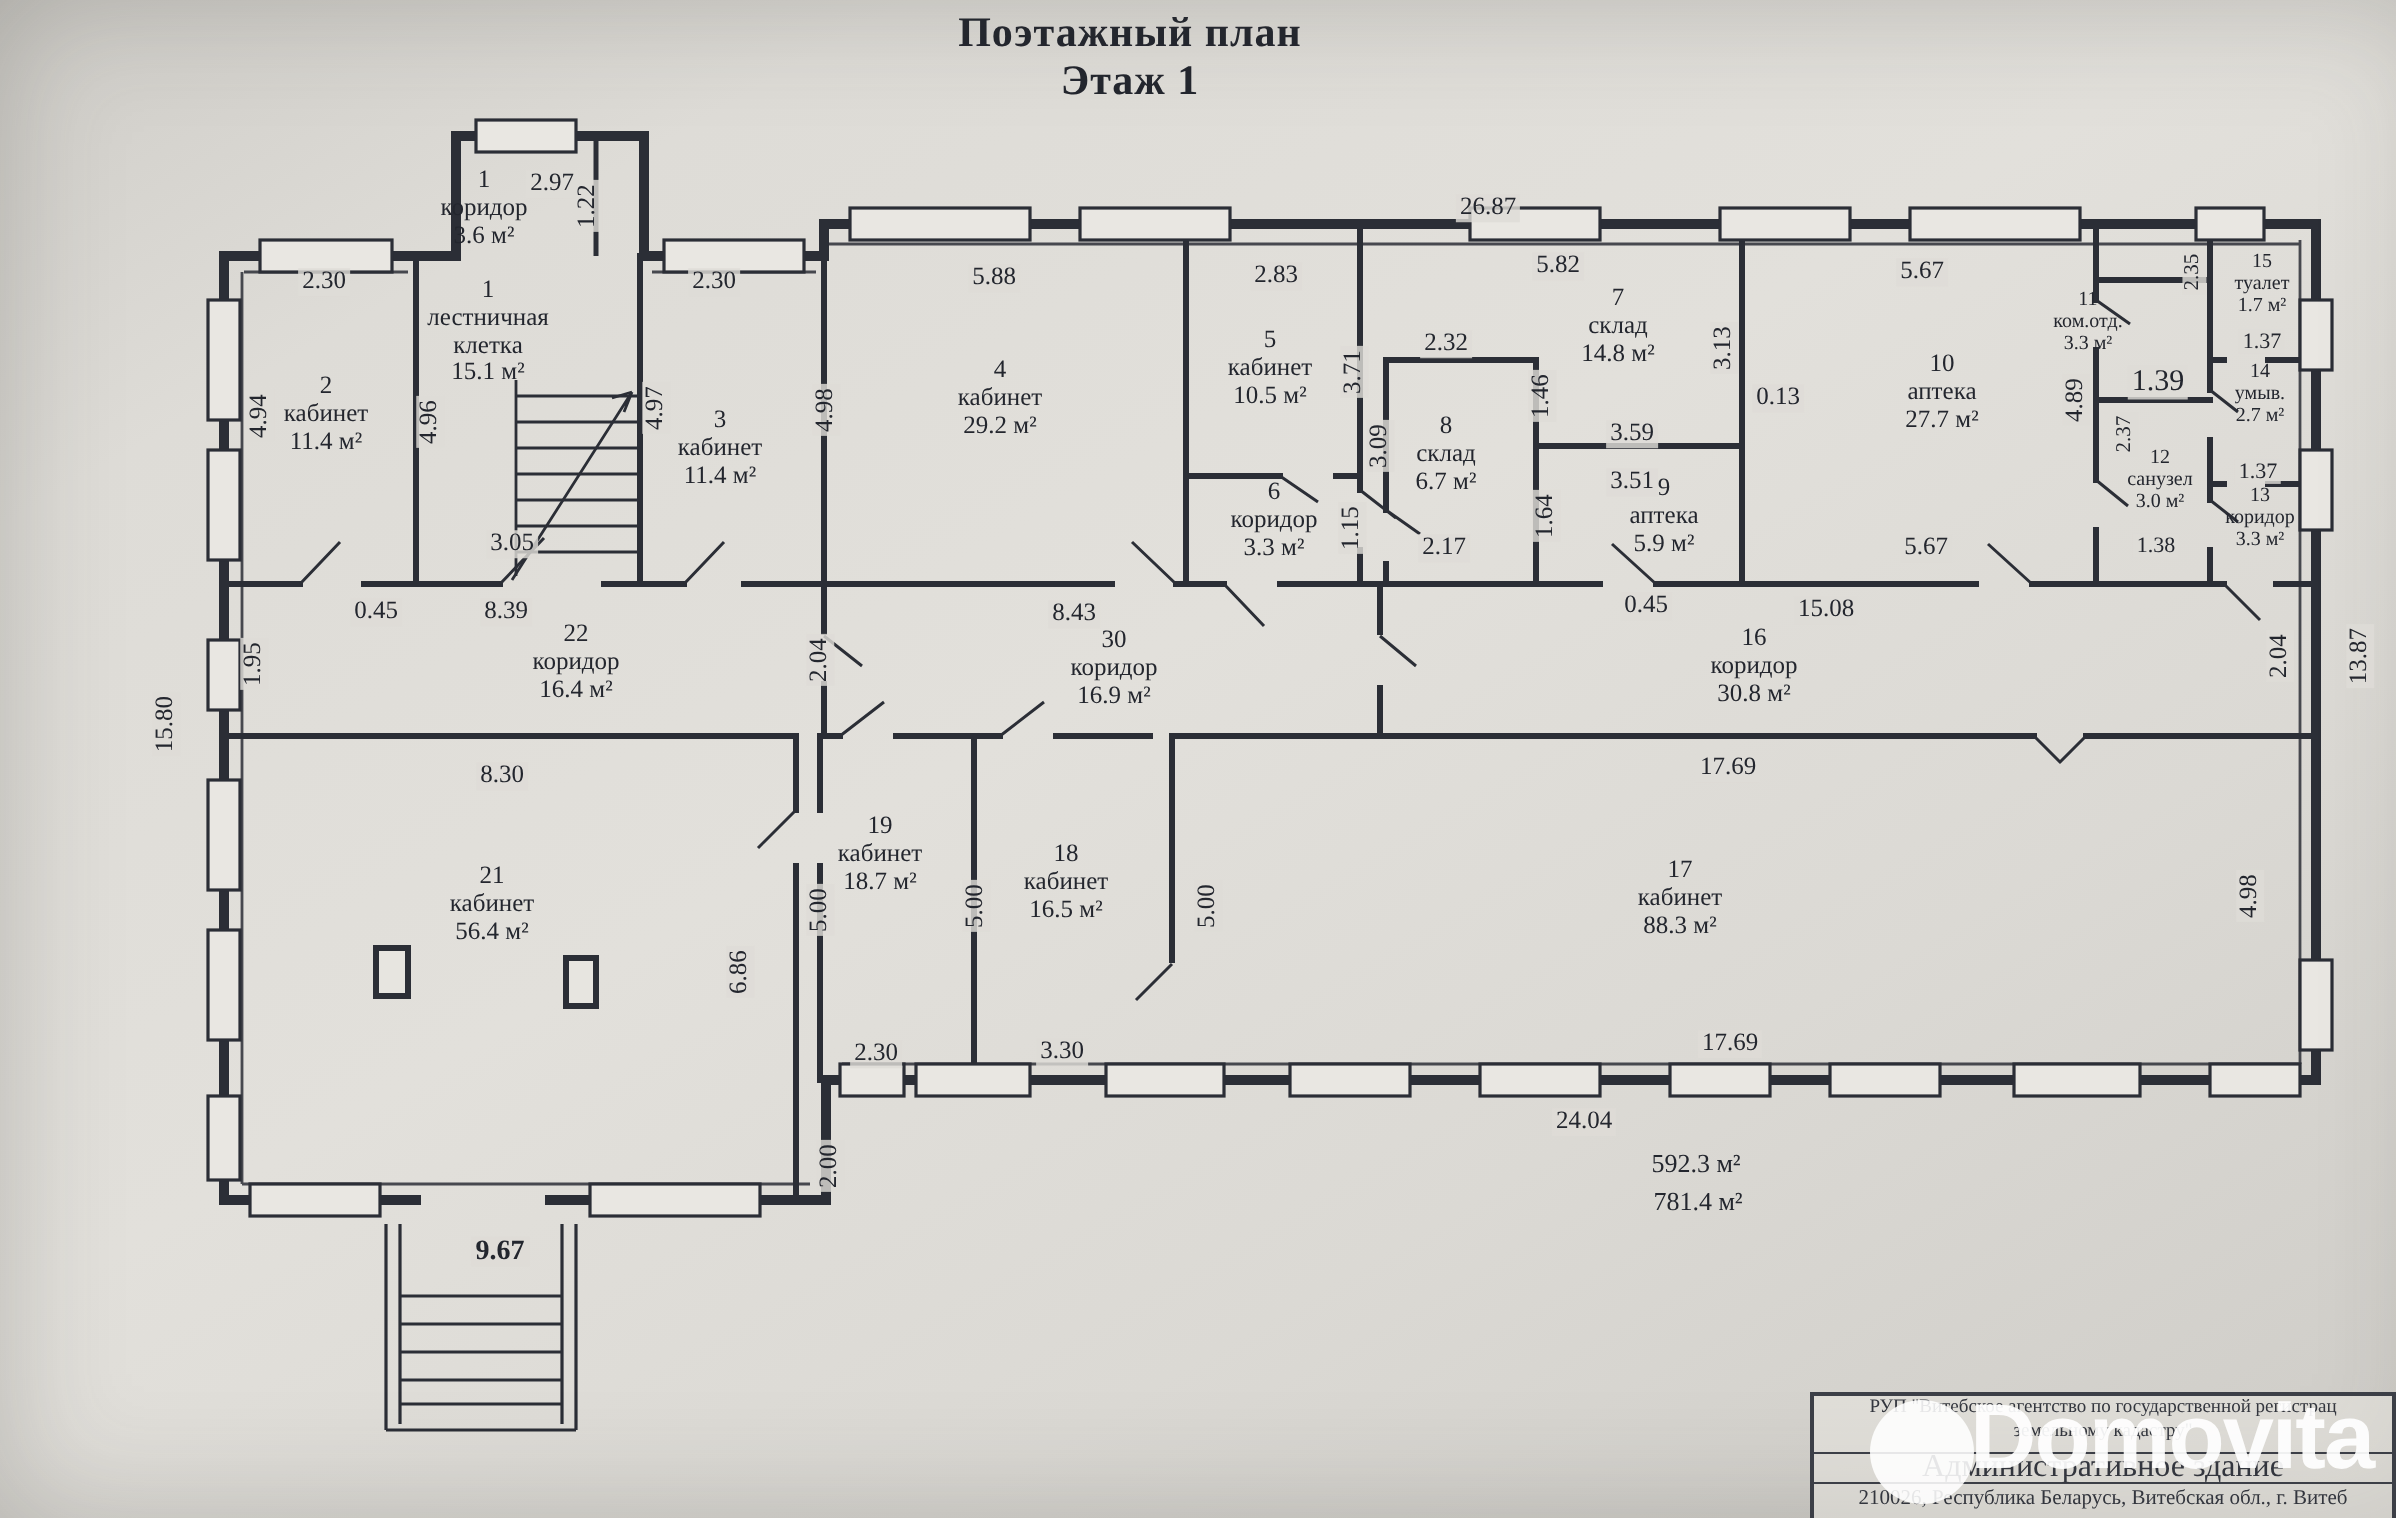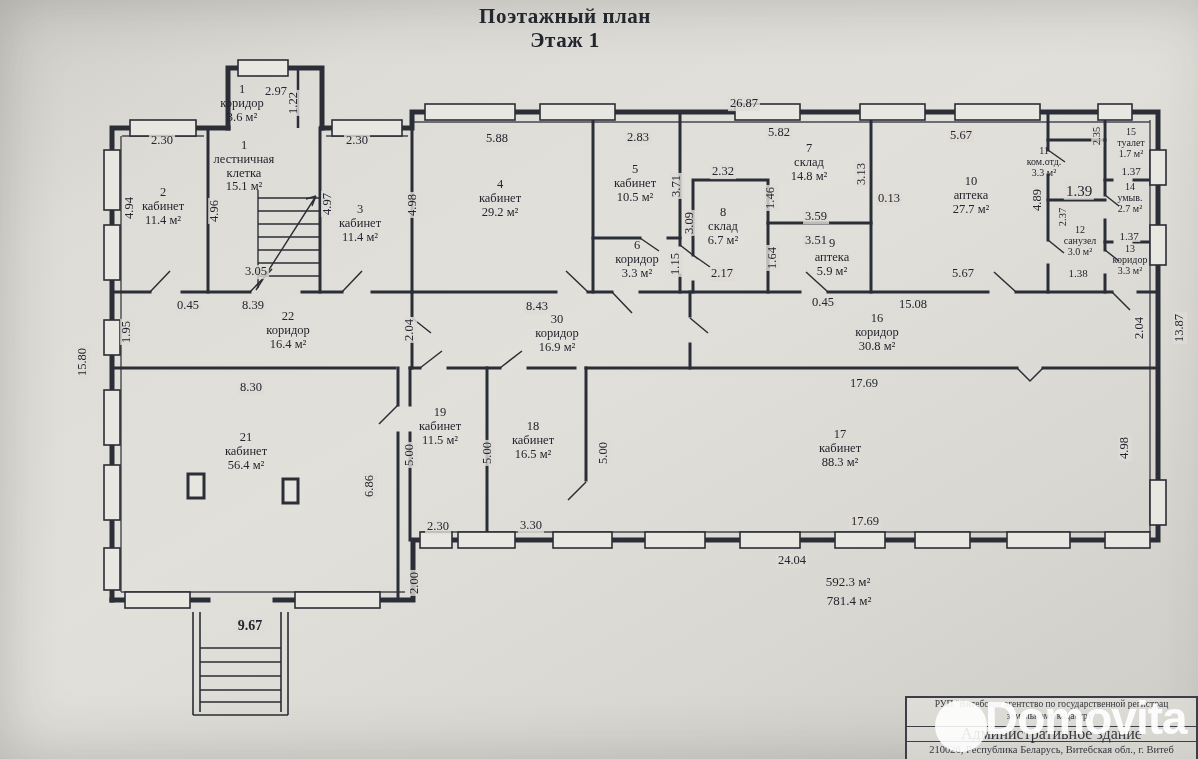--- a/index.html
+++ b/index.html
@@ -229,21 +229,21 @@
     <span class="b">88.3 м²</span>
   </div>
   <div class="lbl room" style="left:533px;top:441px">
     <span class="b">18</span>
     <span class="b">кабинет</span>
     <span class="b">16.5 м²</span>
   </div>
   <div class="lbl room narrow" style="left:440px;top:427px">
     <span class="b">19</span>
     <span class="b">кабинет</span>
-    <span class="b">11.5 м²</span>
+    <span class="b">18.7 м²</span>
   </div>
   <div class="lbl room" style="left:557px;top:334px">
     <span class="b">30</span>
     <span class="b">коридор</span>
     <span class="b">16.9 м²</span>
   </div>
   <div class="lbl room" style="left:246px;top:452px">
     <span class="b">21</span>
     <span class="b">кабинет</span>
     <span class="b">56.4 м²</span>

